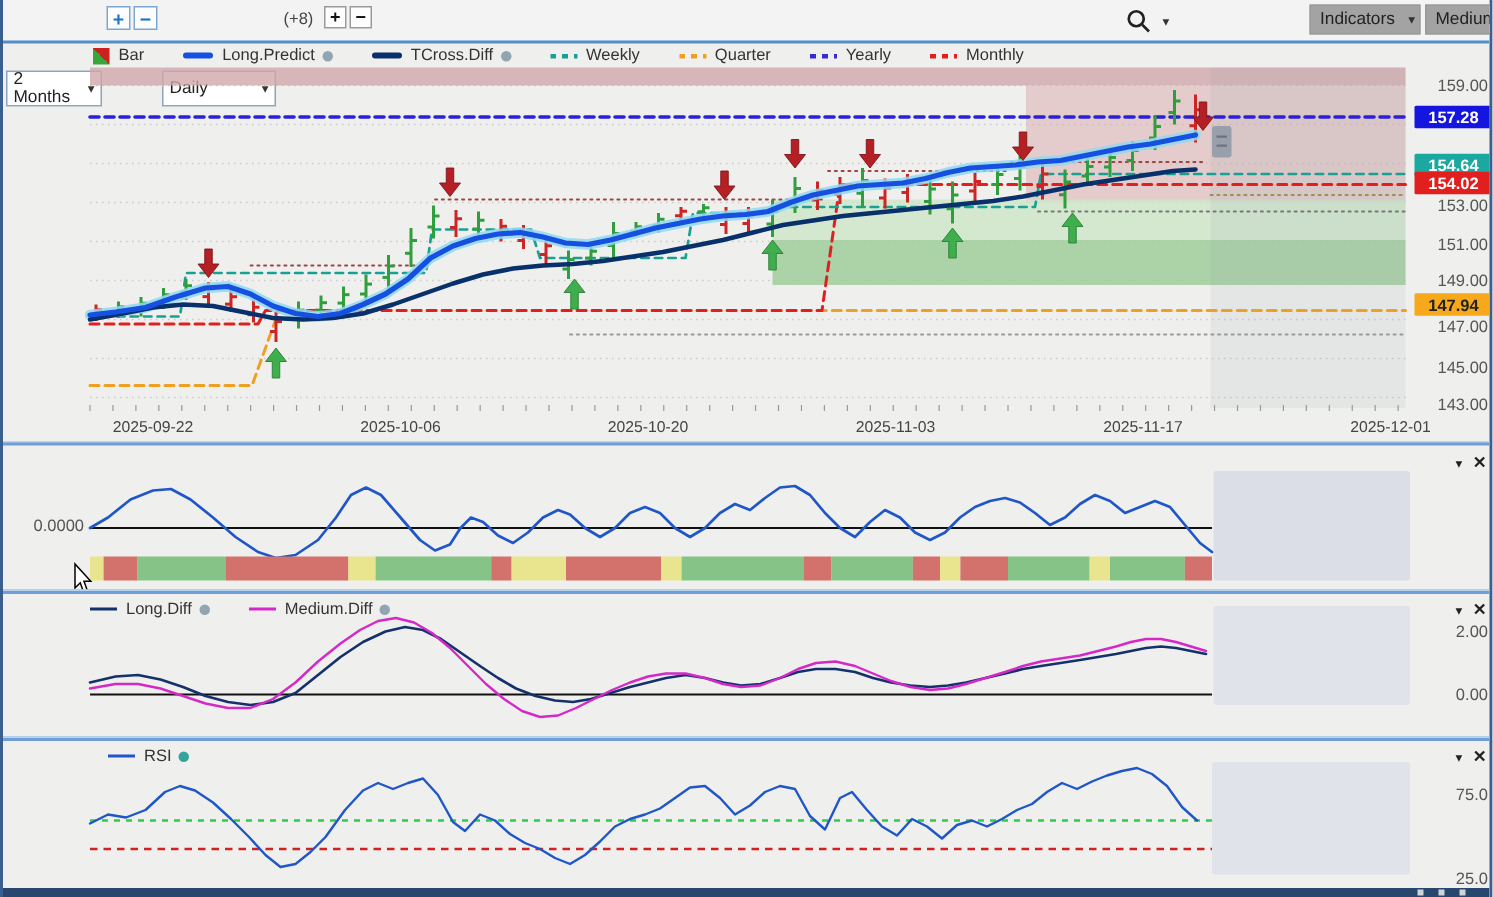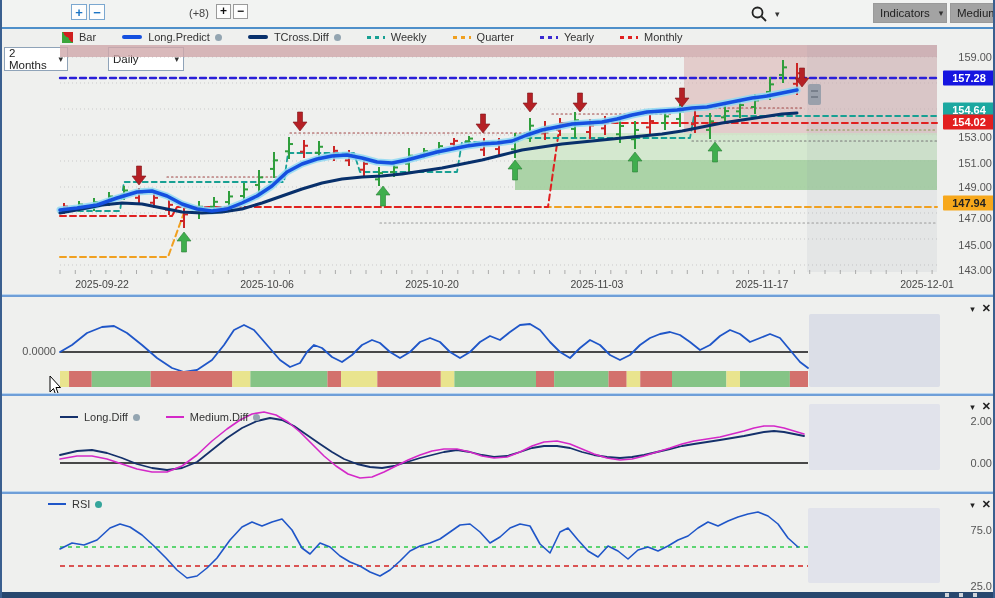--- a/index.html
+++ b/index.html
@@ -438,21 +438,21 @@
 
   <div class="panel" style="top:395px;height:96px;">
     <svg id="svg-diff" width="995" height="96" viewBox="0 395 995 96">
         <rect x="807" y="404" width="131" height="66" fill="#dfe2ea" fill-opacity="0.95" rx="2"></rect>
         <line x1="58" y1="463" x2="806" y2="463" stroke="#111" stroke-width="1.4"></line>
         <polyline points="58,455 75,451 90,450 105,453 120,458 135,464 150,468 165,470 180,468 195,462 210,450 225,438 240,428 255,421 268,418 280,420 292,426 305,435 318,444 330,452 342,459 355,464 368,467 380,468 392,466 405,462 418,458 430,455 442,452 455,450 468,452 480,455 492,457 505,456 518,452 530,448 542,446 555,446 568,448 580,452 592,455 605,457 618,458 630,457 642,455 655,452 668,449 680,446 692,444 705,442 718,440 730,438 742,436 752,434 762,432 772,431 782,432 792,434 802,436" fill="none" stroke="#15316b" stroke-width="1.8" stroke-linejoin="round" stroke-linecap="round"></polyline>
         <polyline points="58,459 75,456 90,456 105,459 120,464 135,469 150,472 165,472 180,466 195,455 210,441 225,429 238,420 250,414 262,412 274,415 286,422 298,432 310,444 322,456 334,466 346,474 358,478 370,477 382,472 394,466 406,460 418,455 430,451 442,449 455,449 468,452 480,456 492,458 505,457 518,452 530,446 542,442 555,441 568,444 580,449 592,454 605,458 618,460 630,459 642,456 655,452 668,448 680,444 692,441 705,439 718,437 730,434 742,431 752,428 762,426 772,426 782,428 792,431 802,434" fill="none" stroke="#d428c8" stroke-width="1.6" stroke-linejoin="round" stroke-linecap="round"></polyline>
         <text x="990" y="424.5" font-size="11" fill="#555" text-anchor="end" font-family="&quot;Liberation Sans&quot;,sans-serif" font-weight="normal">2.00</text>
         <text x="990" y="466.5" font-size="11" fill="#555" text-anchor="end" font-family="&quot;Liberation Sans&quot;,sans-serif" font-weight="normal">0.00</text>
       </svg>
-    <div class="legend" style="left:58px;top:16px;" id="legend-diff">
+    <div class="legend" style="left:58px;top:5px;" id="legend-diff">
         <span class="li">
           <span class="sw sw-navy"></span>
           <span>Long.Diff</span>
           <span class="dot"></span>
         </span>
         <span class="li">
           <span class="sw sw-magenta"></span>
           <span>Medium.Diff</span>
           <span class="dot"></span>
         </span>
@@ -466,21 +466,21 @@
 
   <div class="panel" style="top:493px;height:99px;">
     <svg id="svg-rsi" width="995" height="99" viewBox="0 493 995 99">
         <rect x="806" y="508" width="132" height="75" fill="#dfe2ea" fill-opacity="0.95" rx="2"></rect>
         <line x1="58" y1="547" x2="806" y2="547" stroke="#2ecc4a" stroke-width="1.6" stroke-dasharray="4,4"></line>
         <line x1="58" y1="566" x2="806" y2="566" stroke="#d42020" stroke-width="1.6" stroke-dasharray="5,4"></line>
         <polyline points="58,549 70,543 82,545 95,540 108,528 118,524 128,527 140,535 152,546 164,558 175,570 185,578 195,576 205,568 215,558 228,540 240,527 250,522 260,526 270,522 280,519 290,530 300,548 308,554 318,543 328,547 338,556 348,562 358,566 368,572 378,576 388,570 398,561 408,551 418,546 428,543 438,539 448,532 458,525 468,524 478,532 488,543 498,537 508,528 518,524 528,526 538,544 548,553 558,532 566,528 576,540 586,551 596,557 606,546 616,551 626,559 636,550 646,547 656,551 666,546 676,540 686,536 696,528 706,522 716,526 726,521 736,517 746,514 756,512 766,516 776,524 786,538 796,547" fill="none" stroke="#1f56c8" stroke-width="1.6" stroke-linejoin="round" stroke-linecap="round"></polyline>
         <text x="990" y="533.5" font-size="11" fill="#555" text-anchor="end" font-family="&quot;Liberation Sans&quot;,sans-serif" font-weight="normal">75.0</text>
         <text x="990" y="589.5" font-size="11" fill="#555" text-anchor="end" font-family="&quot;Liberation Sans&quot;,sans-serif" font-weight="normal">25.0</text>
       </svg>
-    <div class="legend" style="left:46px;top:5px;" id="legend-rsi">
+    <div class="legend" style="left:70px;top:5px;" id="legend-rsi">
         <span class="li">
           <span class="sw sw-blue"></span>
           <span>RSI</span>
           <span class="dot teal"></span>
         </span>
       </div>
     <div class="panel-controls" style="top:5px;">
       <span class="pc-collapse">▾</span>
       <span class="pc-close">✕</span>
     </div>

